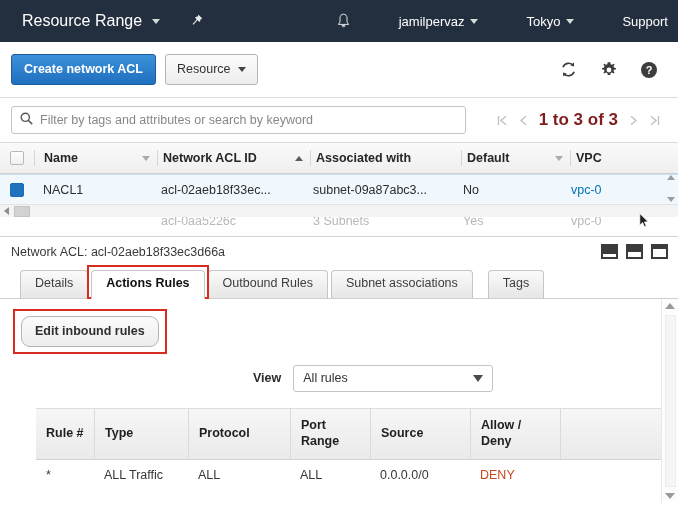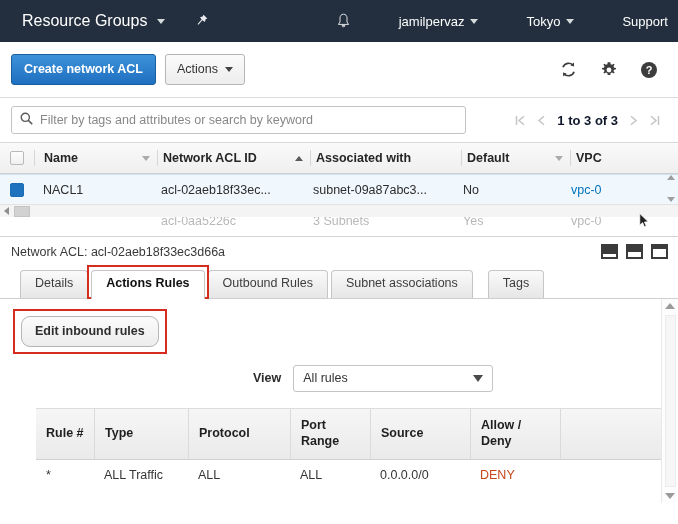--- a/index.html
+++ b/index.html
@@ -117,21 +117,21 @@
   }
   .searchbox input::placeholder { color: #888; }
   .pager {
     margin-left: auto;
     display: flex;
     align-items: center;
     gap: 11px;
     padding-right: 6px;
     font-size: 12px;
   }
-  .pager-count { font-weight: bold; color: #0f172a; font-size: 13px; white-space: nowrap; }
+  .pager-count { font-weight: bold; color: #7f1d1d; font-size: 17px; white-space: nowrap; }
   .pg-arrow { color: #c9c9c9; cursor: pointer; display:flex; }
 
   
   .rtable { width: 100%; position: relative; }
   .rtable-head {
     display: flex;
     height: 32px;
     align-items: center;
     background: linear-gradient(to bottom, #fafafa 0%, #efefef 100%);
     border-top: 1px solid #d9d9d9;
@@ -323,21 +323,21 @@
   .tri-left-sm { width:0;height:0;border-top:4px solid transparent;border-bottom:4px solid transparent;border-right:5px solid #8d8d8d; }
   .tri-up-sm   { width:0;height:0;border-left:4px solid transparent;border-right:4px solid transparent;border-bottom:5px solid #9e9e9e; }
   .tri-down-sm { width:0;height:0;border-left:4px solid transparent;border-right:4px solid transparent;border-top:5px solid #9e9e9e; }
   .cursor-arrow { position: absolute; right: 28px; top: 213px; z-index: 9; }
 </style>
 </head>
 <body>
 
 <div class="topnav">
   <div class="nav-left">
-    <span>Resource Groups</span>
+    <span>Resource Range</span>
     <span class="caret-down"></span>
     <span class="pin-icon">
       <svg width="13" height="15" viewBox="0 0 13 15">
           <path d="M8.5 0.8 L12.3 4.6 L10.6 5.3 L9.9 7.9 L7.4 6.3 L3.4 10.7 L2.6 9.9 L6.6 5.6 L5.0 3.2 L7.6 2.5 Z" fill="#e8eaed"></path>
         </svg>
     </span>
   </div>
   <div class="nav-right">
     <span class="nav-item">
       <svg width="15" height="16" viewBox="0 0 15 16">
@@ -352,21 +352,21 @@
       <span>Tokyo</span>
       <span class="caret-down"></span>
     </span>
     <span class="nav-item">Support</span>
   </div>
 </div>
 
 <div class="actionbar">
   <button class="btn-primary">Create network ACL</button>
   <button class="btn-default">
-    <span>Actions</span>
+    <span>Resource</span>
     <span class="caret-dark"></span>
   </button>
   <div class="toolbar-icons">
     <span class="tb-icon">
       <svg width="19" height="19" viewBox="0 0 19 19">
           <path d="M4 7.2 A6 6 0 0 1 14.4 5.6" fill="none" stroke="#3d3d3d" stroke-width="1.7"></path>
           <path d="M15.1 11.8 A6 6 0 0 1 4.7 13.4" fill="none" stroke="#3d3d3d" stroke-width="1.7"></path>
           <path d="M14.9 2.6 L15.1 6.4 L11.5 5.6 Z" fill="#3d3d3d"></path>
           <path d="M4.2 16.4 L4 12.6 L7.6 13.4 Z" fill="#3d3d3d"></path>
         </svg>

